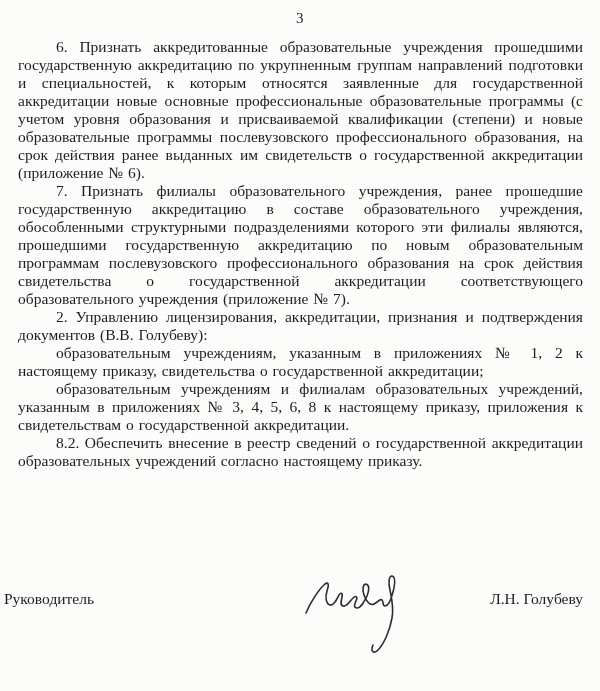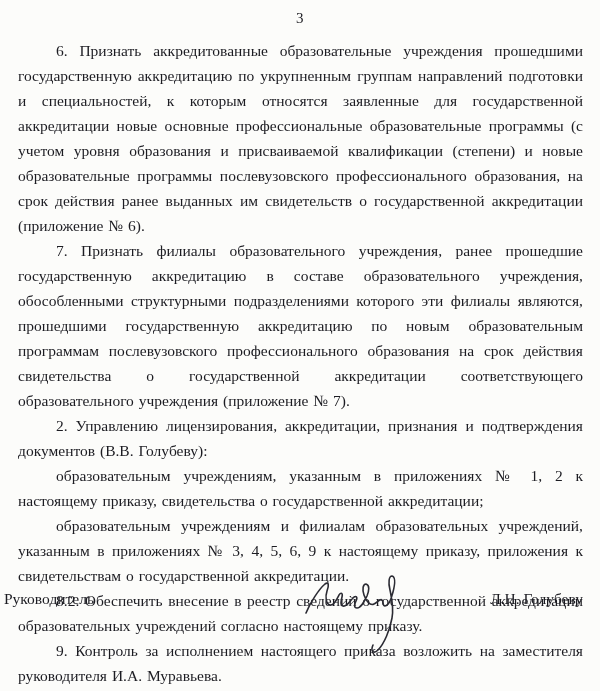--- a/index.html
+++ b/index.html
@@ -20,21 +20,21 @@
   .page-number {
     padding-top: 10px;
     text-align: center;
     font-size: 15px;
     letter-spacing: 0.5px;
   }
   .document-body {
     margin: 11px 17px 0 18px;
     text-align: justify;
     font-size: 15.5px;
-    line-height: 25px;
+    line-height: 18px;
   }
   .document-body p {
     margin: 0;
     padding: 0;
     text-indent: 38px;
     word-spacing: 1px;
   }
   .signature-row {
     position: absolute;
     left: 4px;
@@ -65,23 +65,22 @@
 
 <div class="page">
 
   <div class="page-number">3</div>
 
   <div class="document-body">
     <p>6. Признать аккредитованные образовательные учреждения прошедшими государственную аккредитацию по укрупненным группам направлений подготовки и специальностей, к которым относятся заявленные для государственной аккредитации новые основные профессиональные образовательные программы (с учетом уровня образования и присваиваемой квалификации (степени) и новые образовательные программы послевузовского профессионального образования, на срок действия ранее выданных им свидетельств о государственной аккредитации (приложение № 6).</p>
     <p>7. Признать филиалы образовательного учреждения, ранее прошедшие государственную аккредитацию в составе образовательного учреждения, обособленными структурными подразделениями которого эти филиалы являются, прошедшими государственную аккредитацию по новым образовательным программам послевузовского профессионального образования на срок действия свидетельства о государственной аккредитации соответствующего образовательного учреждения (приложение № 7).</p>
     <p>2. Управлению лицензирования, аккредитации, признания и подтверждения документов (В.В. Голубеву):</p>
     <p>образовательным учреждениям, указанным в приложениях № 1, 2 к настоящему приказу, свидетельства о государственной аккредитации;</p>
-    <p>образовательным учреждениям и филиалам образовательных учреждений, указанным в приложениях № 3, 4, 5, 6, 9 к настоящему приказу, приложения к свидетельствам о государственной аккредитации.</p>
+    <p>образовательным учреждениям и филиалам образовательных учреждений, указанным в приложениях № 3, 4, 5, 6, 8 к настоящему приказу, приложения к свидетельствам о государственной аккредитации.</p>
     <p>8.2. Обеспечить внесение в реестр сведений о государственной аккредитации образовательных учреждений согласно настоящему приказу.</p>
-    <p>9. Контроль за исполнением настоящего приказа возложить на заместителя руководителя И.А. Муравьева.</p>
   </div>
 
   <div class="signature-row">
     <span>Руководитель</span>
     <span>Л.Н. Голубеву</span>
   </div>
 
   <svg class="signature-svg" viewBox="0 0 130 110" xmlns="http://www.w3.org/2000/svg" aria-hidden="true">
     <path d="M 10,57
              C 14,47 23,33 29,28

